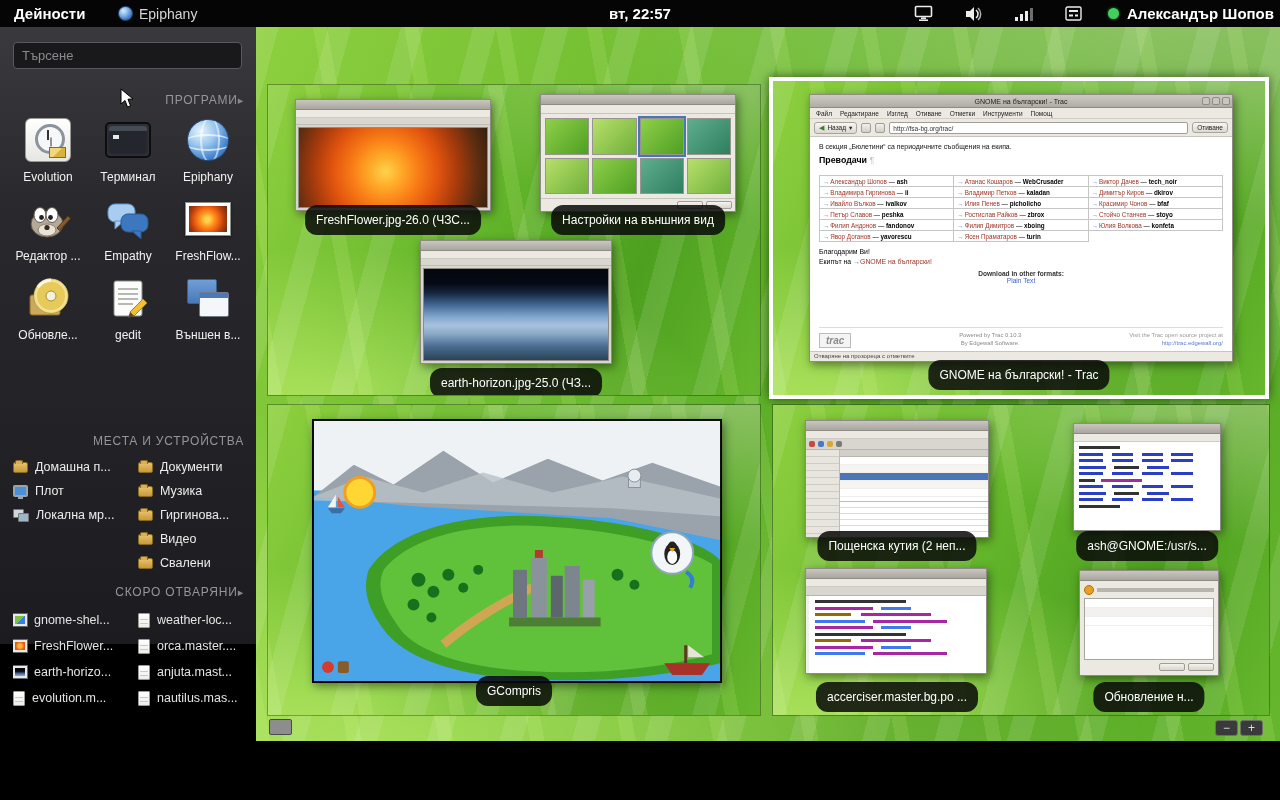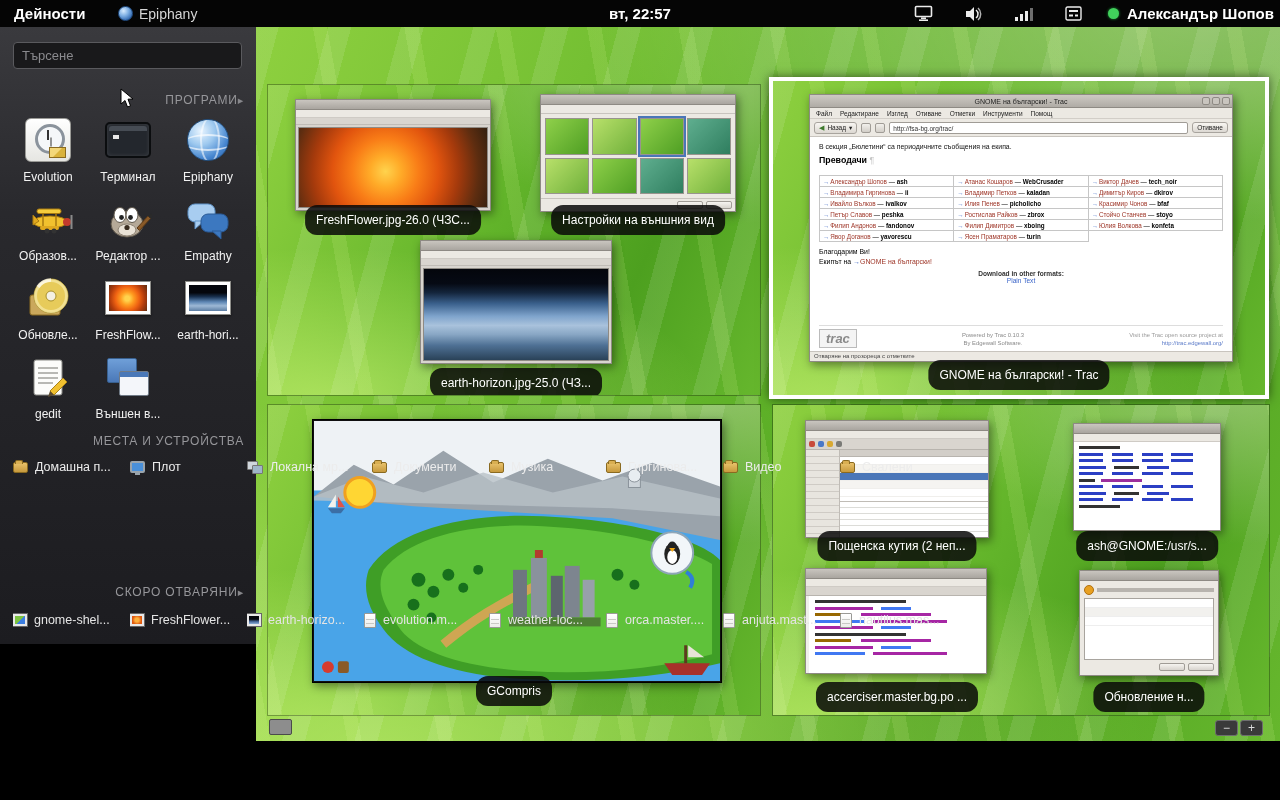--- a/index.html
+++ b/index.html
@@ -26,21 +26,21 @@
 .sec-h{position:absolute;left:15px;right:12px;color:#96969a;font-size:12px;font-weight:normal;letter-spacing:.8px;display:flex;justify-content:flex-end;align-items:center}
 .arrow-glyph{color:#87878b;font-size:11px;cursor:pointer}
 .arrow-glyph::before{content:"\25B8"}
 .sec-programs{top:66px}.sec-places{top:407px}.sec-recent{top:558px}
 .app-grid{position:absolute;left:8px;top:84px;width:240px;display:grid;grid-template-columns:repeat(3,1fr);row-gap:3px}
 .app-item{display:flex;flex-direction:column;align-items:center;gap:4px;padding:3px 0;cursor:pointer}
 .app-icon{height:52px;width:74px;display:flex;align-items:center;justify-content:center;position:relative}
 .app-label{font-size:12px;color:#f2f2f2;max-width:74px;white-space:nowrap;overflow:hidden;text-align:center}
 .places-cols{position:absolute;left:13px;top:428px;display:flex;gap:8px}
 .recent-cols{position:absolute;left:13px;top:580px;display:flex;gap:8px}
-.col{display:flex;}
+.col{display:flex;flex-direction:column}
 .pitem{display:flex;align-items:center;gap:7px;height:24px;width:117px;font-size:12.5px;cursor:pointer;white-space:nowrap;overflow:hidden;color:#ececec}
 .ritem{display:flex;align-items:center;gap:7px;height:26px;width:117px;font-size:12.5px;cursor:pointer;white-space:nowrap;overflow:hidden;color:#e4e4e4}
 
 
 .ic-folder{width:15px;height:11px;background:linear-gradient(#e9c26b,#c79a3d);border:1px solid #8a6a20;border-radius:2px;position:relative;flex:0 0 auto}
 .ic-folder::before{content:"";position:absolute;top:-3px;left:1px;width:6px;height:3px;background:#d9af52;border:1px solid #8a6a20;border-bottom:none;border-radius:2px 2px 0 0}
 .ic-monitor{width:15px;height:12px;border:2px solid #9aa4ac;background:#4a90d9;border-radius:2px;position:relative;flex:0 0 auto}
 .ic-monitor::after{content:"";position:absolute;left:3px;bottom:-4px;width:5px;height:3px;background:#9aa4ac}
 .ic-network{width:16px;height:13px;position:relative;flex:0 0 auto}
 .ic-network::before,.ic-network::after{content:"";position:absolute;width:9px;height:7px;border:1px solid #777;background:#cfd6dc;border-radius:1px}
@@ -135,21 +135,21 @@
 .tname::before{content:"\2192";color:#4a70c8;margin-right:1px}
 .tnick{font-weight:bold}
 .tnick::before{content:" \2014  ";font-weight:normal}
 .tw-thanks{font-size:6.9px;margin-bottom:3px}
 .tw-team{font-size:6.9px;margin-bottom:5px}
 .tlink{color:#9c3224;cursor:pointer}
 .tlink::before{content:"\2192";color:#4a70c8}
 .tw-dl{text-align:center;font-size:6.6px;font-weight:bold;color:#333}
 .tw-pt{text-align:center;font-size:6.6px;color:#3a64c8;margin-bottom:3px;cursor:pointer}
 .tw-pagefoot{margin-top:auto;display:flex;align-items:flex-end;gap:8px;border-top:1px solid #ddd;padding-top:3px}
-.trac-logo{font-size:13px;font-weight:bold;color:#8a8a8a;border:1px solid #bbb;padding:1px 6px;background:#f4f4f4;font-style:italic}
+.trac-logo{font-size:10px;font-weight:bold;color:#8a8a8a;border:1px solid #bbb;padding:1px 6px;background:#f4f4f4;font-style:italic}
 .foot-c{flex:1;text-align:center;font-size:5.9px;color:#8a8a8a;line-height:1.45}
 .foot-r{text-align:right;font-size:5.9px;color:#9a9a9a;line-height:1.45;max-width:120px}
 .lnk{color:#5a7ac8}
 .tw-status{height:10px;background:#ece9e3;border-top:1px solid #c8c4be;font-size:6px;color:#444;line-height:9px;padding:0 4px;flex:0 0 auto;overflow:hidden}
 .p-trac{left:246px;top:279px}
 
 
 .win-gcompris{left:44px;top:14px;width:410px;height:264px;background:#101010;border:1px solid #000;padding:1px}
 .win-gcompris svg{display:block;width:100%;height:100%}
 .p-gcompris{left:246px;top:271px}
@@ -272,37 +272,20 @@
         <span class="app-label">Терминал</span>
       </div>
       <div class="app-item">
         <span class="app-icon">
             <span class="icon-epiphany"></span>
           </span>
         <span class="app-label">Epiphany</span>
       </div>
       <div class="app-item">
         <span class="app-icon">
-          <svg width="50" height="44" viewBox="0 0 50 44">
-              <ellipse cx="27" cy="25" rx="17" ry="6" fill="#f2c12e" stroke="#a87a10"></ellipse>
-              <rect x="14" y="12" width="24" height="4.5" rx="2" fill="#f6cd3c" stroke="#a87a10"></rect>
-              <rect x="17" y="29" width="19" height="4" rx="2" fill="#e0a81e"></rect>
-              <line x1="20" y1="16" x2="20" y2="29" stroke="#a87a10" stroke-width="1.5"></line>
-              <line x1="33" y1="16" x2="33" y2="29" stroke="#a87a10" stroke-width="1.5"></line>
-              <circle cx="44" cy="25" r="4" fill="#c23a2c"></circle>
-              <line x1="48.5" y1="18" x2="48.5" y2="32" stroke="#8a8a8a" stroke-width="2"></line>
-              <polygon points="10,18 16,24 10,28" fill="#e0a81e" stroke="#a87a10"></polygon>
-              <circle cx="24" cy="34" r="2.5" fill="#333"></circle>
-              <circle cx="31" cy="34" r="2.5" fill="#333"></circle>
-            </svg>
-        </span>
-        <span class="app-label">Образов...</span>
-      </div>
-      <div class="app-item">
-        <span class="app-icon">
           <svg width="48" height="46" viewBox="0 0 48 46">
               <ellipse cx="23" cy="28" rx="16" ry="13" fill="#b5a998" stroke="#5f574b"></ellipse>
               <ellipse cx="16" cy="19" rx="6" ry="7.5" fill="#fff" stroke="#5f574b"></ellipse>
               <ellipse cx="28" cy="19" rx="6" ry="7.5" fill="#fff" stroke="#5f574b"></ellipse>
               <circle cx="17.5" cy="21.5" r="2.4" fill="#222"></circle>
               <circle cx="26.5" cy="21.5" r="2.4" fill="#222"></circle>
               <ellipse cx="23" cy="34" rx="9" ry="6" fill="#e9e2d6" stroke="#8a8072"></ellipse>
               <circle cx="23" cy="31.5" r="2.6" fill="#3a2d20"></circle>
               <polygon points="33,32 44,20 46.5,22.5 35.5,34.5" fill="#8a5a28" stroke="#5c3a18"></polygon>
               <polygon points="44,20 47,17.5 49,19.5 46.5,22.5" fill="#2a2a2a"></polygon>
@@ -316,41 +299,35 @@
               <rect x="5" y="8" width="27" height="18" rx="7" fill="#a8cdf0" stroke="#5f93c8"></rect>
               <polygon points="12,25 12,33 21,25" fill="#a8cdf0" stroke="#5f93c8"></polygon>
               <rect x="18" y="18" width="27" height="18" rx="7" fill="#3c78c0" stroke="#2a5a96"></rect>
               <polygon points="38,35 38,43 29,35" fill="#3c78c0" stroke="#2a5a96"></polygon>
             </svg>
         </span>
         <span class="app-label">Empathy</span>
       </div>
       <div class="app-item">
         <span class="app-icon">
+            <span class="icon-photo flower"></span>
+          </span>
+        <span class="app-label">FreshFlow...</span>
+      </div>
+      <div class="app-item">
+        <span class="app-icon">
           <svg width="48" height="46" viewBox="0 0 48 46">
               <rect x="6" y="20" width="30" height="20" rx="2" fill="#caa85c" stroke="#8a6a20"></rect>
               <circle cx="27" cy="21" r="17" fill="#e7cb5a" stroke="#a8902c"></circle>
               <circle cx="27" cy="21" r="15.5" fill="none" stroke="#f7ecb0" stroke-width="3" opacity="0.65"></circle>
               <circle cx="27" cy="21" r="5" fill="#f4f0e2" stroke="#a8902c"></circle>
               <path d="M 14,12 A 16 16 0 0 1 27,5" stroke="#fff" stroke-width="3.5" fill="none" opacity="0.7"></path>
             </svg>
         </span>
         <span class="app-label">Обновле...</span>
-      </div>
-      <div class="app-item">
-        <span class="app-icon">
-            <span class="icon-photo flower"></span>
-          </span>
-        <span class="app-label">FreshFlow...</span>
-      </div>
-      <div class="app-item">
-        <span class="app-icon">
-            <span class="icon-photo earth"></span>
-          </span>
-        <span class="app-label">earth-hori...</span>
       </div>
       <div class="app-item">
         <span class="app-icon">
           <svg width="48" height="48" viewBox="0 0 48 48">
               <rect x="10" y="7" width="28" height="35" rx="2" fill="#fcfcfa" stroke="#8a8a86"></rect>
               <line x1="14" y1="15" x2="34" y2="15" stroke="#b8b8b4" stroke-width="2"></line>
               <line x1="14" y1="20" x2="34" y2="20" stroke="#b8b8b4" stroke-width="2"></line>
               <line x1="14" y1="25" x2="34" y2="25" stroke="#b8b8b4" stroke-width="2"></line>
               <line x1="14" y1="30" x2="29" y2="30" stroke="#b8b8b4" stroke-width="2"></line>
               <polygon points="26,38 39,25 43,29 30,42" fill="#f0c030" stroke="#a8821a"></polygon>

